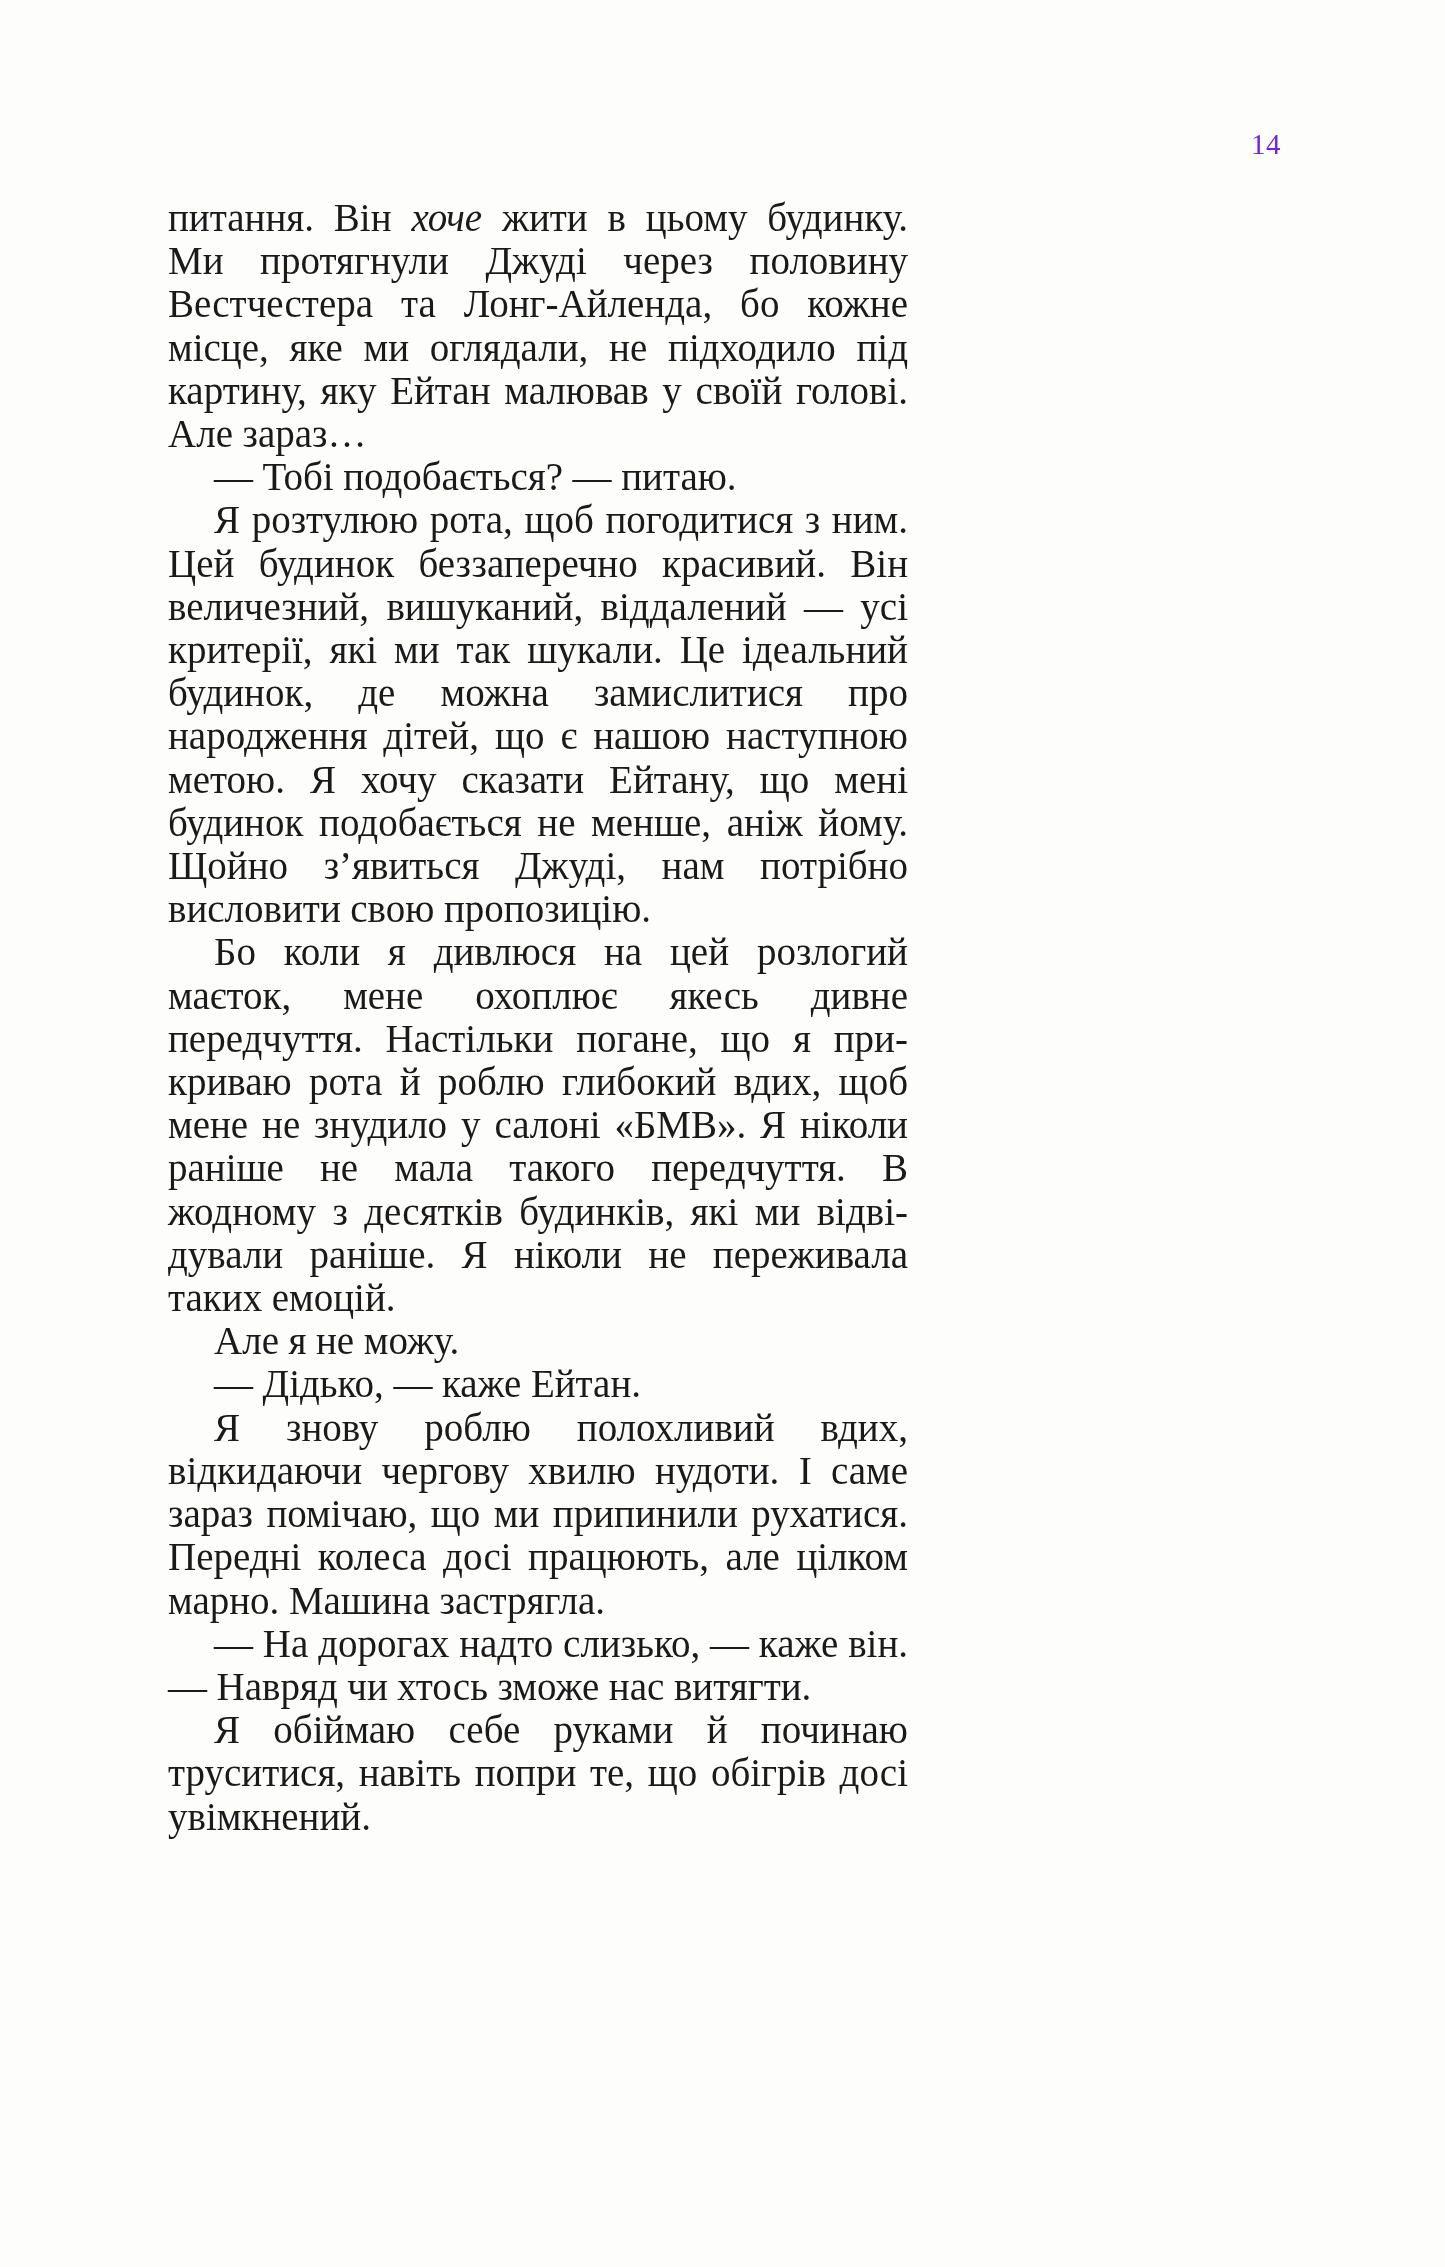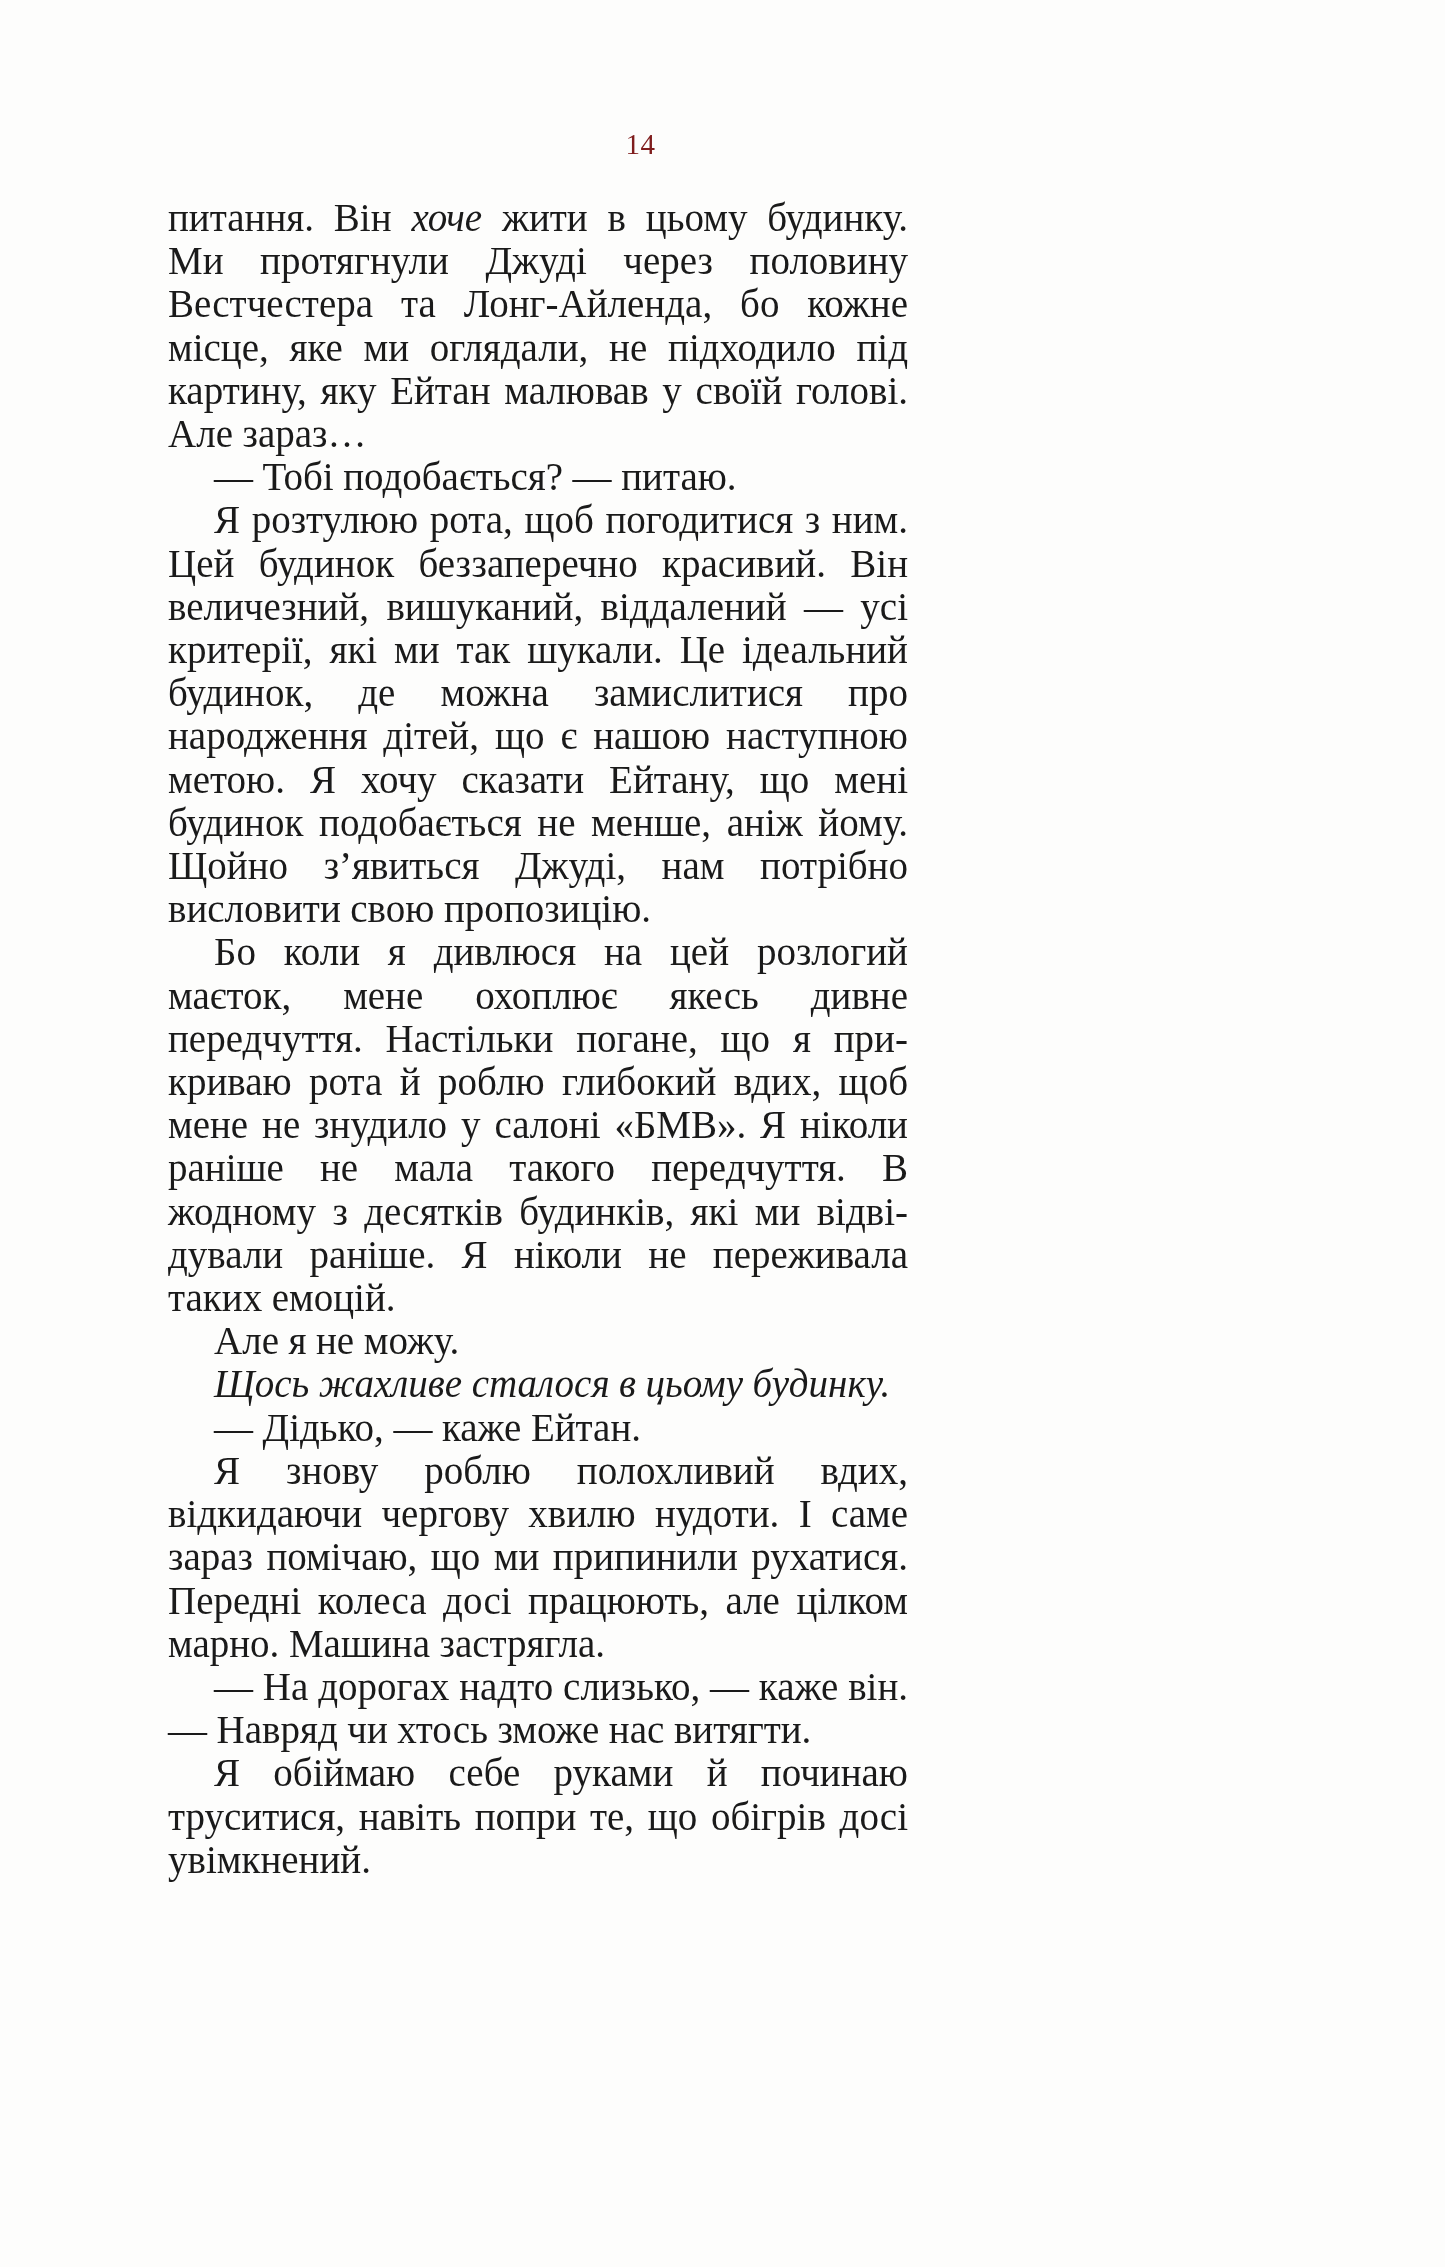--- a/index.html
+++ b/index.html
@@ -21,24 +21,24 @@
     height: 2267px;
     background: #fdfdfc;
     box-sizing: border-box;
   }
 
   .folio {
     position: absolute;
     top: 128px;
     left: 0;
     width: 1281px;
-    text-align: center;
+    text-align: right;
     font-size: 29px;
     letter-spacing: 0.5px;
-    color: #7f1d1d;
+    color: #6d28d9;
     font-family: "Liberation Serif", "DejaVu Serif", serif;
   }
 
   .textblock {
     position: absolute;
     top: 196px;
     left: 168px;
     width: 740px;
     font-size: 39px;
     line-height: 43.2px;
@@ -93,21 +93,20 @@
 
     <p class="p-dialogue">— Тобі подобається? — питаю.</p>
 
 
     <p class="p-indent">Я розтулюю рота, щоб погодитися з ним. Цей будинок беззаперечно красивий. Він величезний, вишуканий, віддалений — усі критерії, які ми так шукали. Це ідеаль­ний будинок, де можна замислитися про народження дітей, що є нашою наступною метою. Я хочу сказати Ейтану, що мені будинок подобається не менше, аніж йому. Щойно з’явиться Джуді, нам потрібно висловити свою пропозицію.</p>
 
     <p class="p-indent">Бо коли я дивлюся на цей розлогий маєток, мене охо­плює якесь дивне передчуття. Настільки погане, що я при­криваю рота й роблю глибокий вдих, щоб мене не зну­дило у салоні «БМВ». Я ніколи раніше не мала такого передчуття. В жодному з десятків будинків, які ми відві­дували раніше. Я ніколи не переживала таких емоцій.</p>
 
     <p class="p-indent">Але я не можу.</p>
 
-    <p class="p-ital">Щось жахливе сталося в цьому будинку.</p>
 
     <p class="p-dialogue">— Дідько, — каже Ейтан.</p>
 
     <p class="p-indent">Я знову роблю полохливий вдих, відкидаючи черго­ву хвилю нудоти. І саме зараз помічаю, що ми припини­ли рухатися. Передні колеса досі працюють, але цілком марно. Машина застрягла.</p>
 
     <p class="p-dialogue">— На дорогах надто слизько, — каже він. — Навряд чи хтось зможе нас витягти.</p>
 
     <p class="p-indent">Я обіймаю себе руками й починаю труситися, навіть попри те, що обігрів досі увімкнений.</p>
 
 

